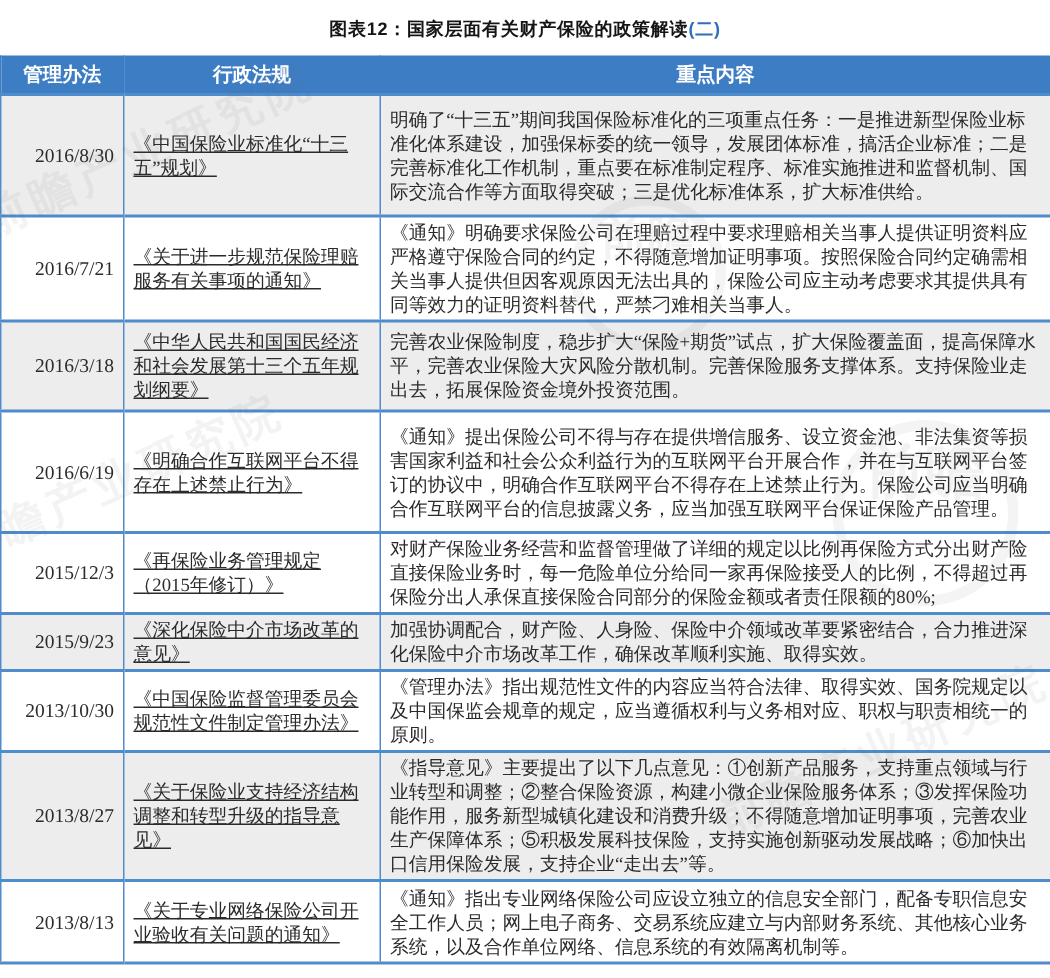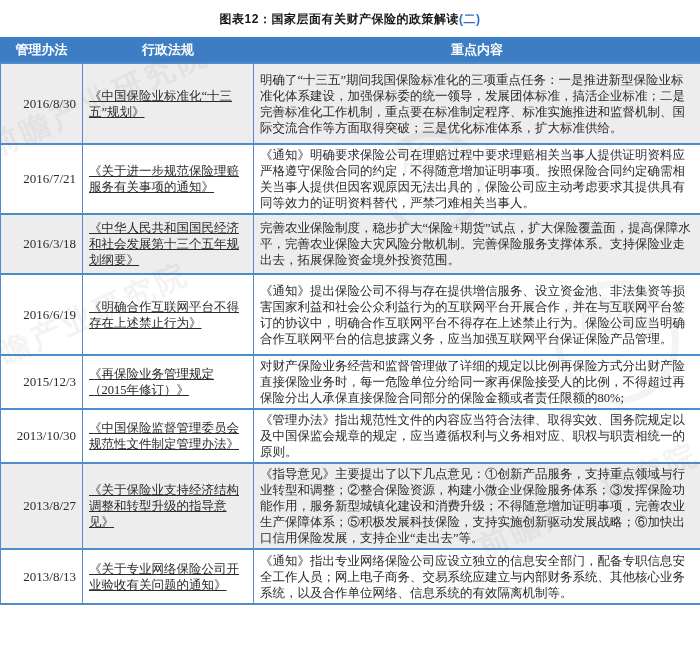--- a/index.html
+++ b/index.html
@@ -102,20 +102,25 @@
         <tr style="height: 81px;">
           <td class="date">2016/6/19</td>
           <td class="policy">《明确合作互联网平台不得存在上述禁止行为》</td>
           <td class="content">《通知》提出保险公司不得与存在提供增信服务、设立资金池、非法集资等损害国家利益和社会公众利益行为的互联网平台开展合作，并在与互联网平台签订的协议中，明确合作互联网平台不得存在上述禁止行为。保险公司应当明确合作互联网平台的信息披露义务，应当加强互联网平台保证保险产品管理。</td>
         </tr>
         <tr style="height: 50px;">
           <td class="date">2015/12/3</td>
           <td class="policy">《再保险业务管理规定（2015年修订）》</td>
           <td class="content">对财产保险业务经营和监督管理做了详细的规定以比例再保险方式分出财产险直接保险业务时，每一危险单位分给同一家再保险接受人的比例，不得超过再保险分出人承保直接保险合同部分的保险金额或者责任限额的80%;</td>
         </tr>
+        <tr class="alt" style="height: 38px;">
+          <td class="date">2015/9/23</td>
+          <td class="policy">《深化保险中介市场改革的意见》</td>
+          <td class="content">加强协调配合，财产险、人身险、保险中介领域改革要紧密结合，合力推进深化保险中介市场改革工作，确保改革顺利实施、取得实效。</td>
+        </tr>
         <tr style="height: 44px;">
           <td class="date">2013/10/30</td>
           <td class="policy">《中国保险监督管理委员会规范性文件制定管理办法》</td>
           <td class="content">《管理办法》指出规范性文件的内容应当符合法律、取得实效、国务院规定以及中国保监会规章的规定，应当遵循权利与义务相对应、职权与职责相统一的原则。</td>
         </tr>
         <tr class="alt" style="height: 80px;">
           <td class="date">2013/8/27</td>
           <td class="policy">《关于保险业支持经济结构调整和转型升级的指导意见》</td>
           <td class="content">《指导意见》主要提出了以下几点意见：①创新产品服务，支持重点领域与行业转型和调整；②整合保险资源，构建小微企业保险服务体系；③发挥保险功能作用，服务新型城镇化建设和消费升级；不得随意增加证明事项，完善农业生产保障体系；⑤积极发展科技保险，支持实施创新驱动发展战略；⑥加快出口信用保险发展，支持企业“走出去”等。</td>
         </tr>

